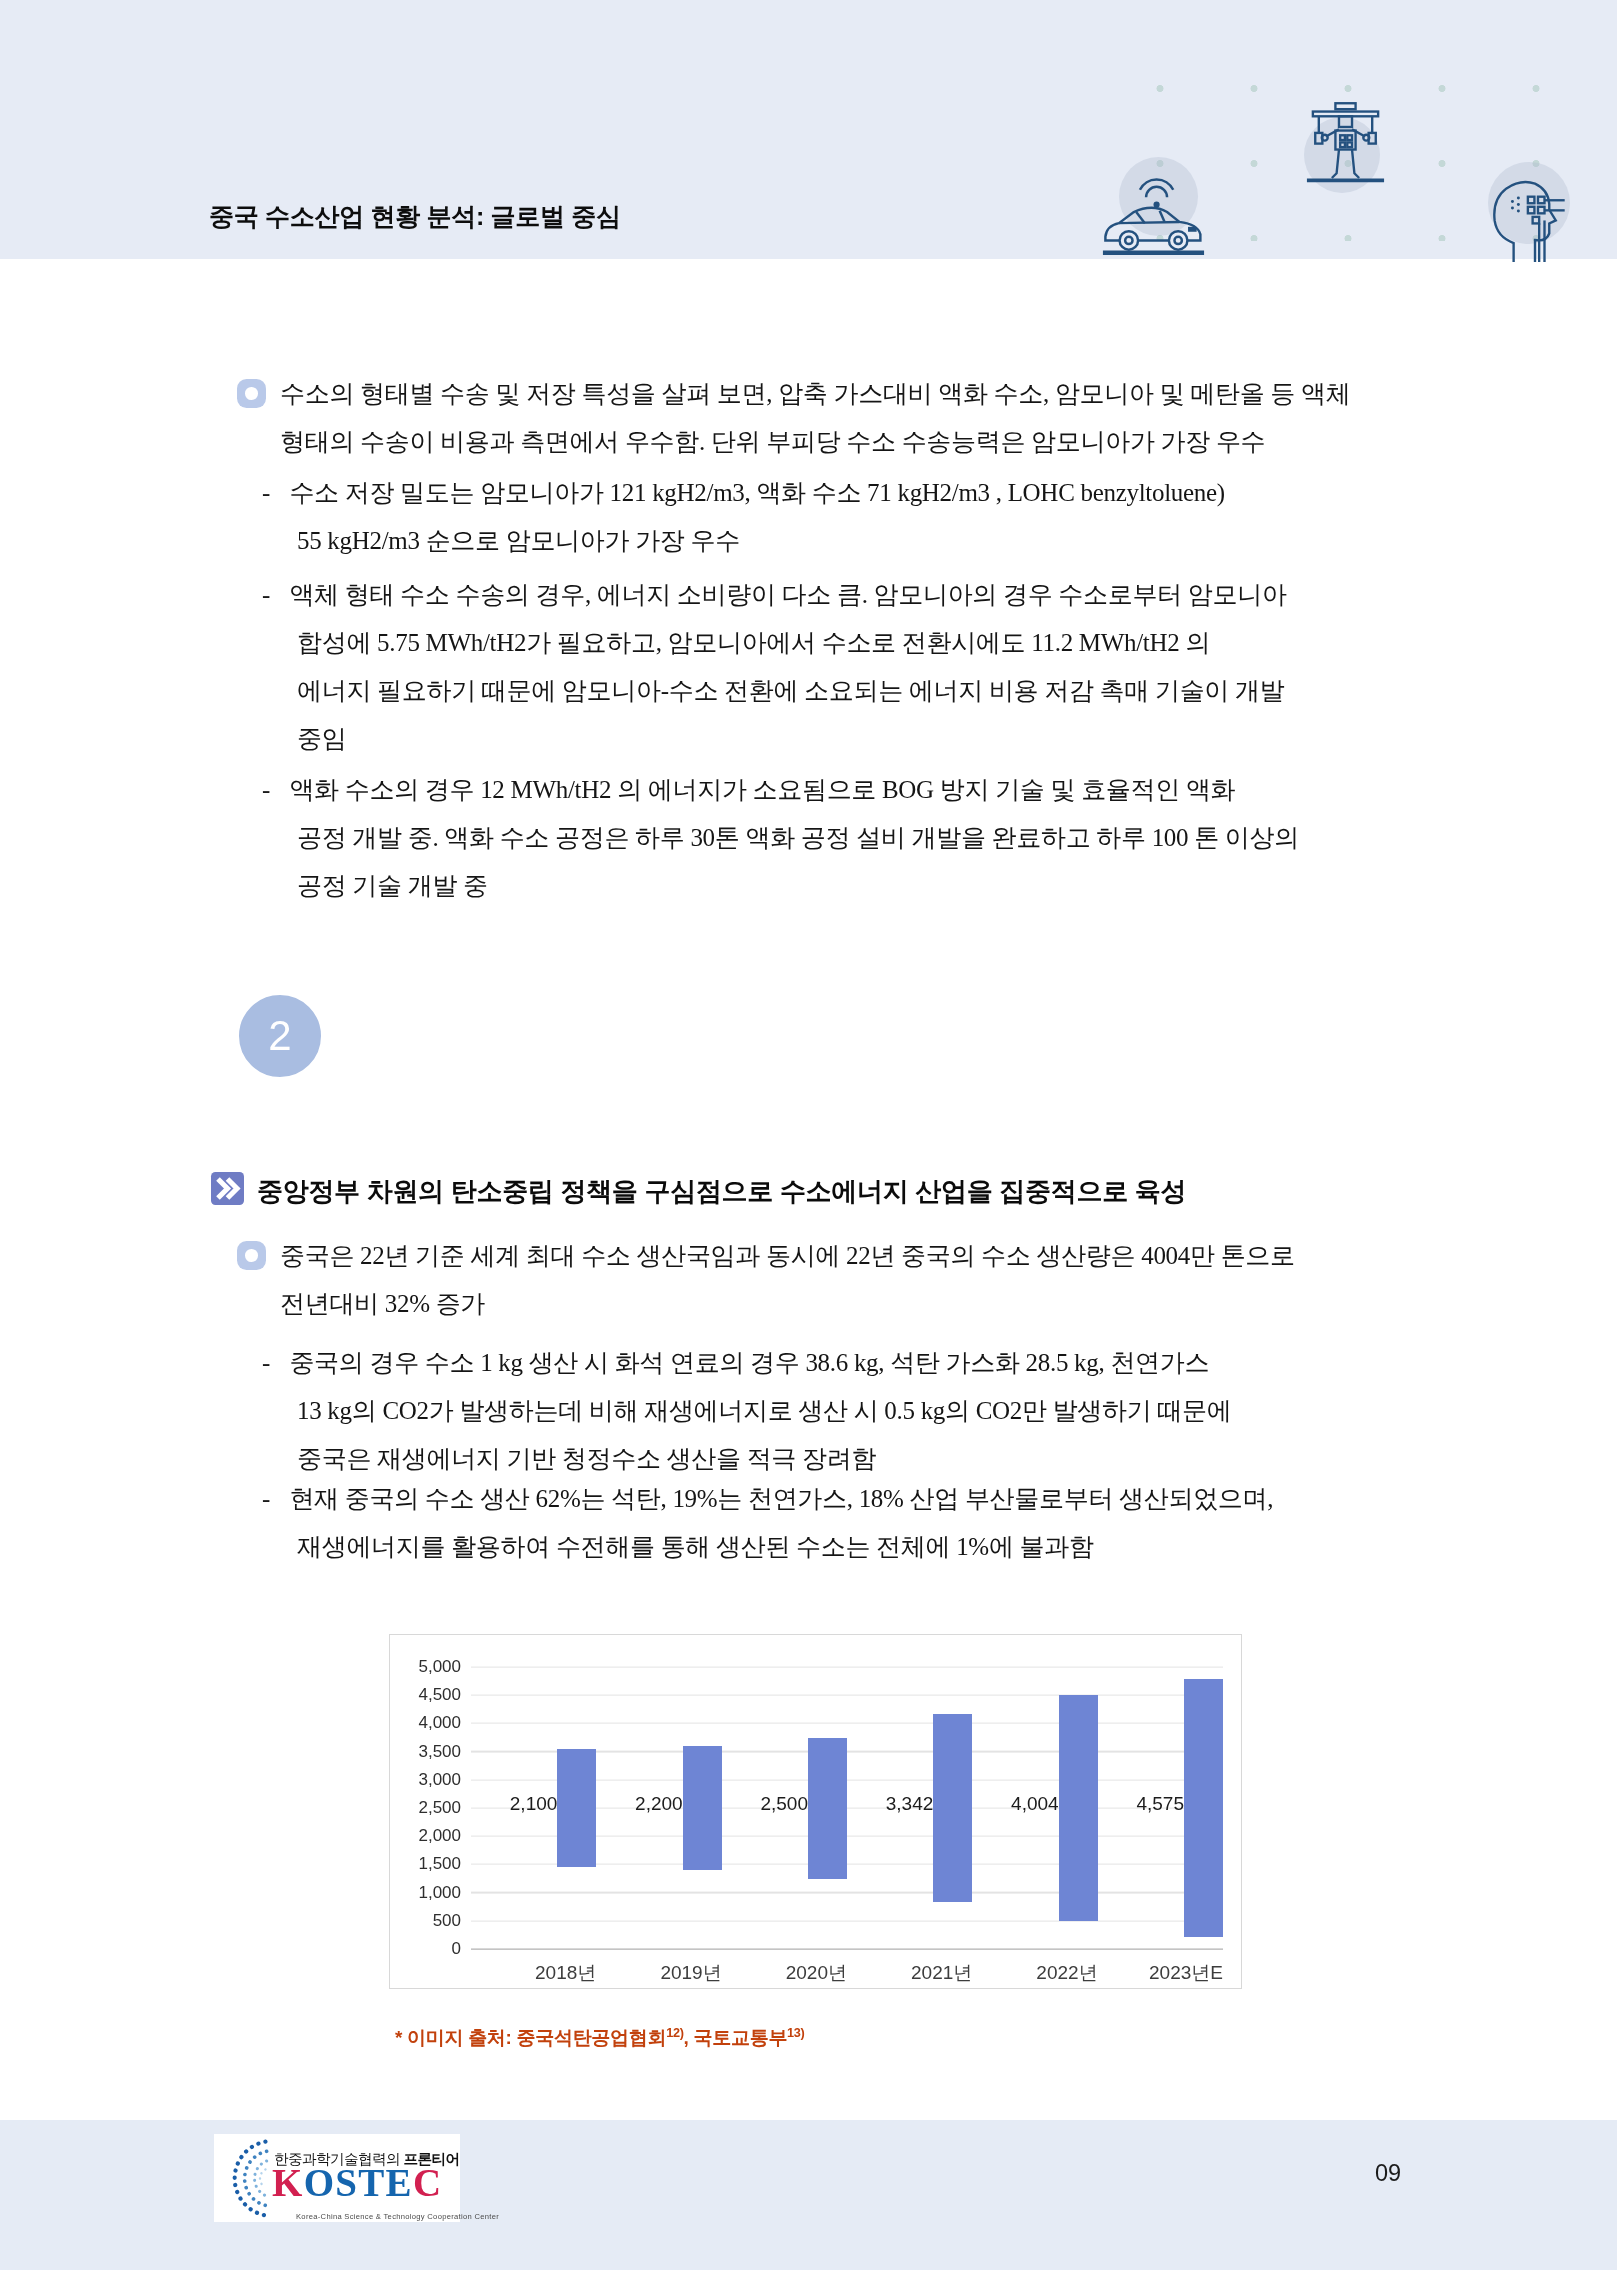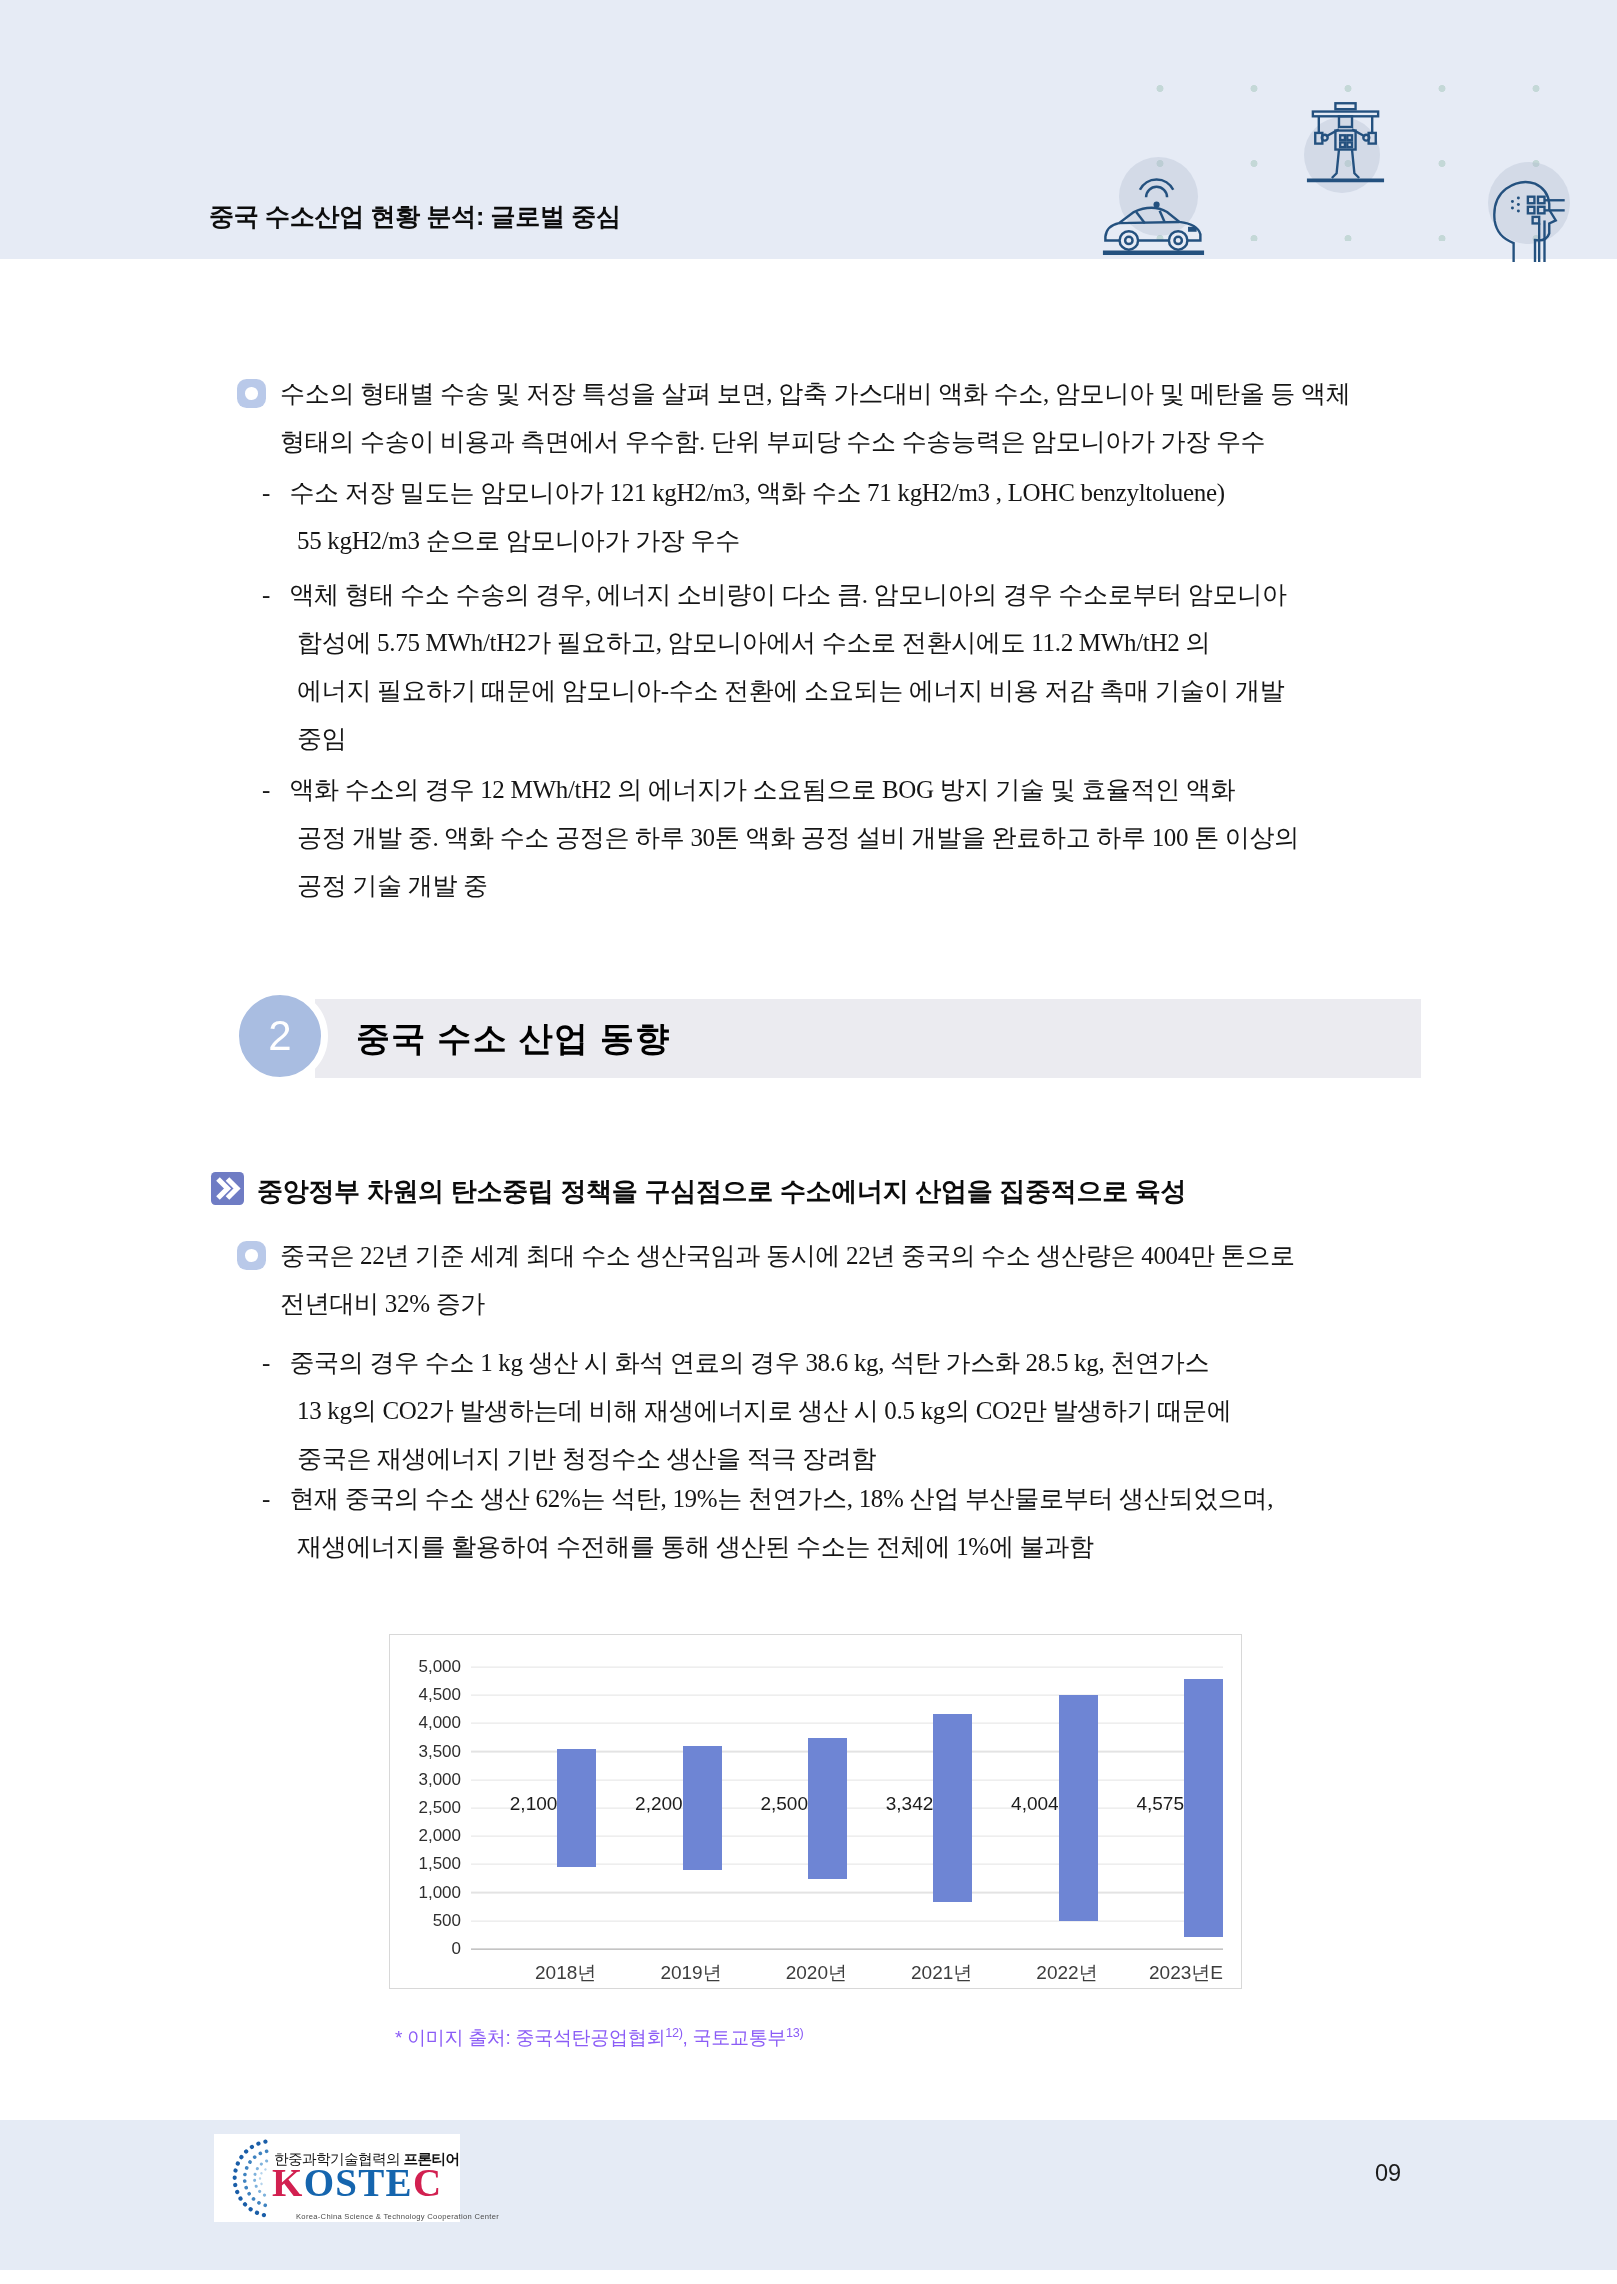--- a/index.html
+++ b/index.html
@@ -112,21 +112,21 @@
     display: flex; flex-direction: row; align-items: center; justify-content: flex-end; text-align: right;
   }
   .bar { width: 39px; }
   .bar-value { font-size: 19px; color: #1c1c1c; margin-bottom: 7.6px; }
   .xtick {
     position: absolute; top: 100%; margin-top: 11.4px;
     font-size: 19px; color: #3d3d3d; white-space: nowrap;
   }
   .footnote {
     position: absolute; left: 395px; top: 2025px;
-    font-size: 19px; font-weight: 400; color: #8b5cf6; letter-spacing: -0.3px;
+    font-size: 19px; font-weight: 700; color: #c2410c; letter-spacing: -0.3px;
   }
   .footnote sup { font-size: 12.7px; }
 
   
   .footer-band {
     position: absolute; left: 0; top: 2120px; width: 100%; height: 150px;
     background: #E5EBF5;
   }
   .logo-panel {
     position: absolute; left: 214px; top: 2134px; width: 246px; height: 88px;
@@ -252,23 +252,20 @@
 중임</div>
   </div>
 
   <div class="sub-item" style="top:766px">
     <span class="dash">-</span>
     <div class="para">액화 수소의 경우 12 MWh/tH2 의 에너지가 소요됨으로 BOG 방지 기술 및 효율적인 액화
 공정 개발 중. 액화 수소 공정은 하루 30톤 액화 공정 설비 개발을 완료하고 하루 100 톤 이상의
 공정 기술 개발 중</div>
   </div>
 
-  <div class="section-bar">
-    <span class="section-title">중국 수소 산업 동향</span>
-  </div>
   <div class="section-circle">
     <span>2</span>
   </div>
 
   <div class="chevron-box">
     <svg width="33" height="33" viewBox="0 0 52 52" fill="none" stroke="#ffffff" stroke-width="8">
       <polyline points="11,11 26,26 11,41"></polyline>
       <polyline points="26,11 41,26 26,41"></polyline>
     </svg>
   </div>

